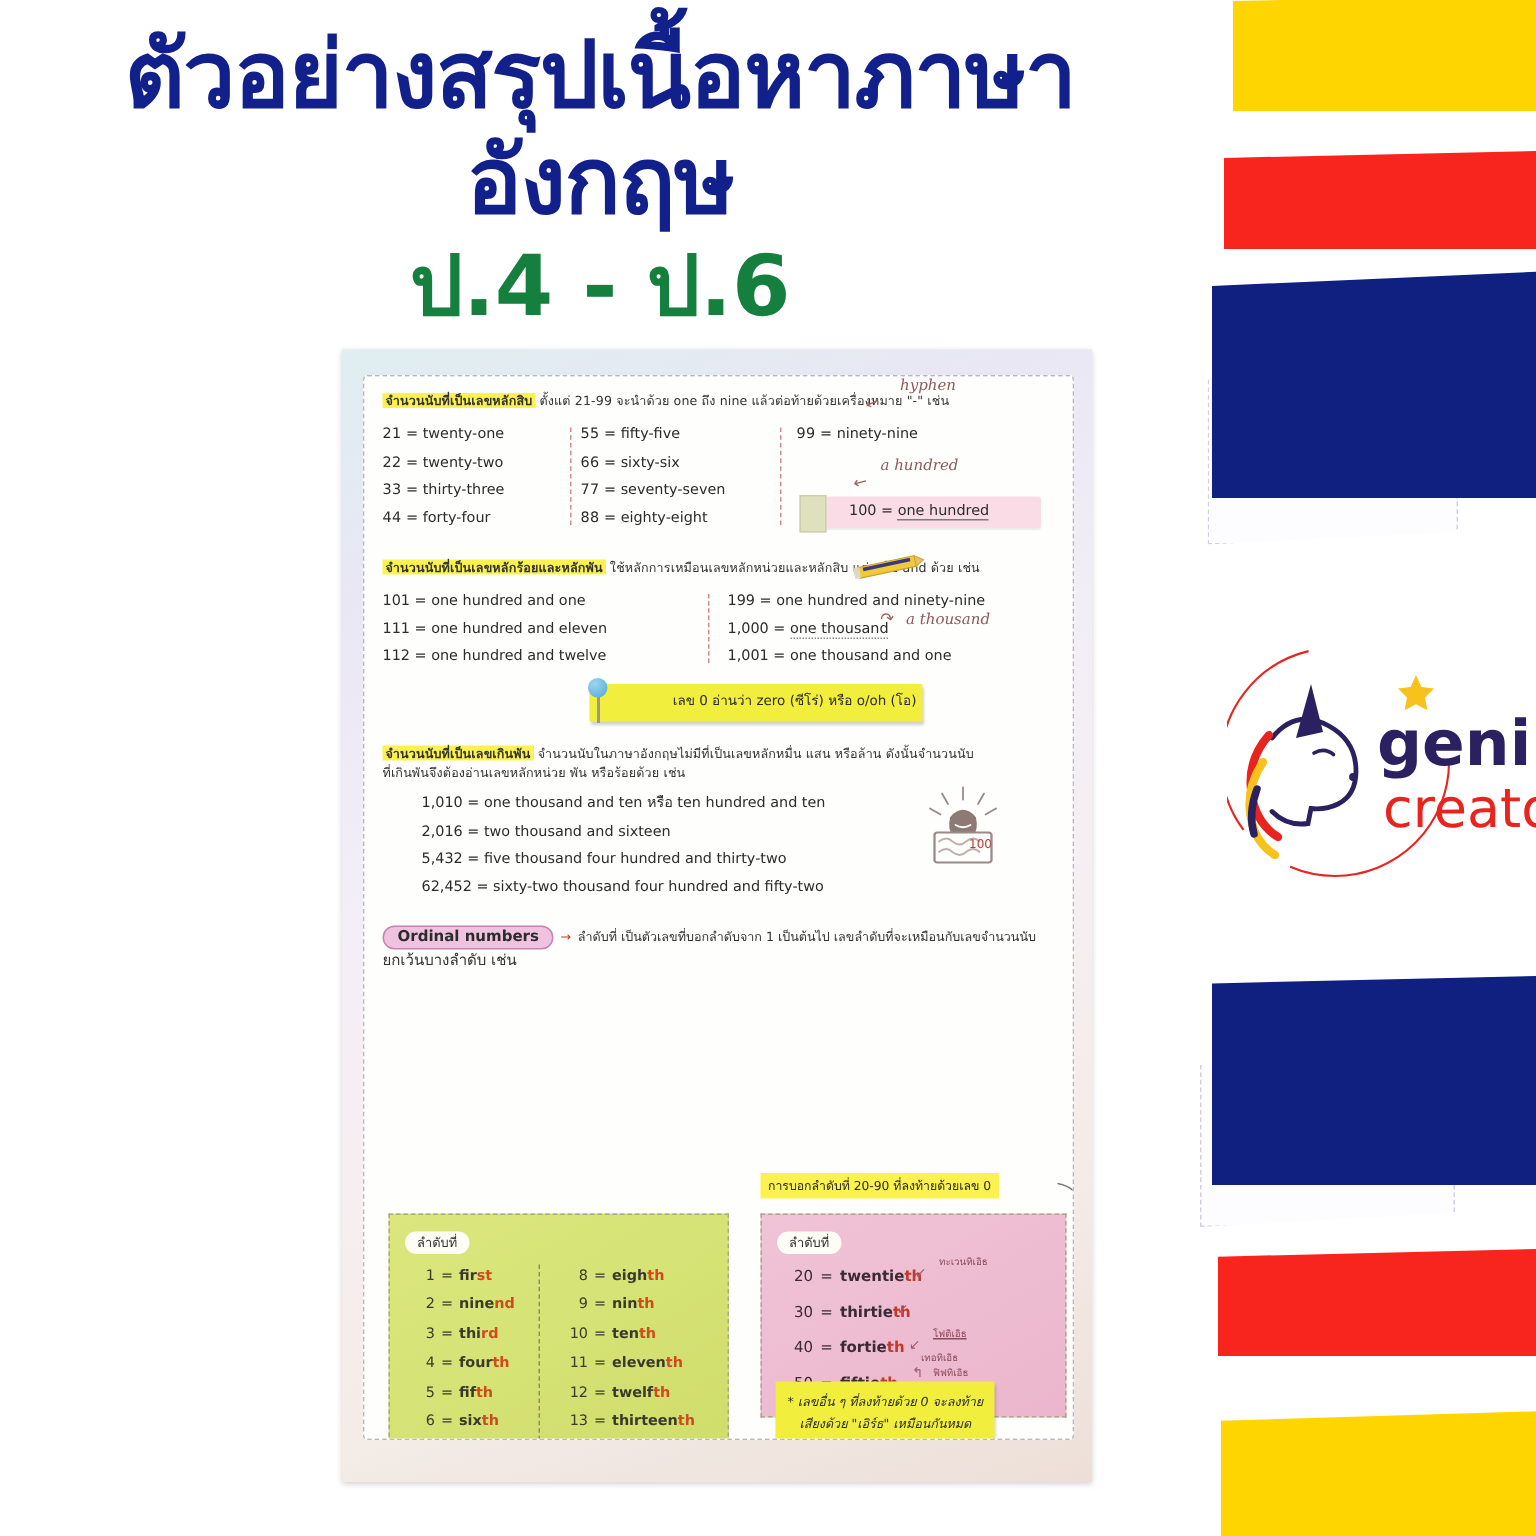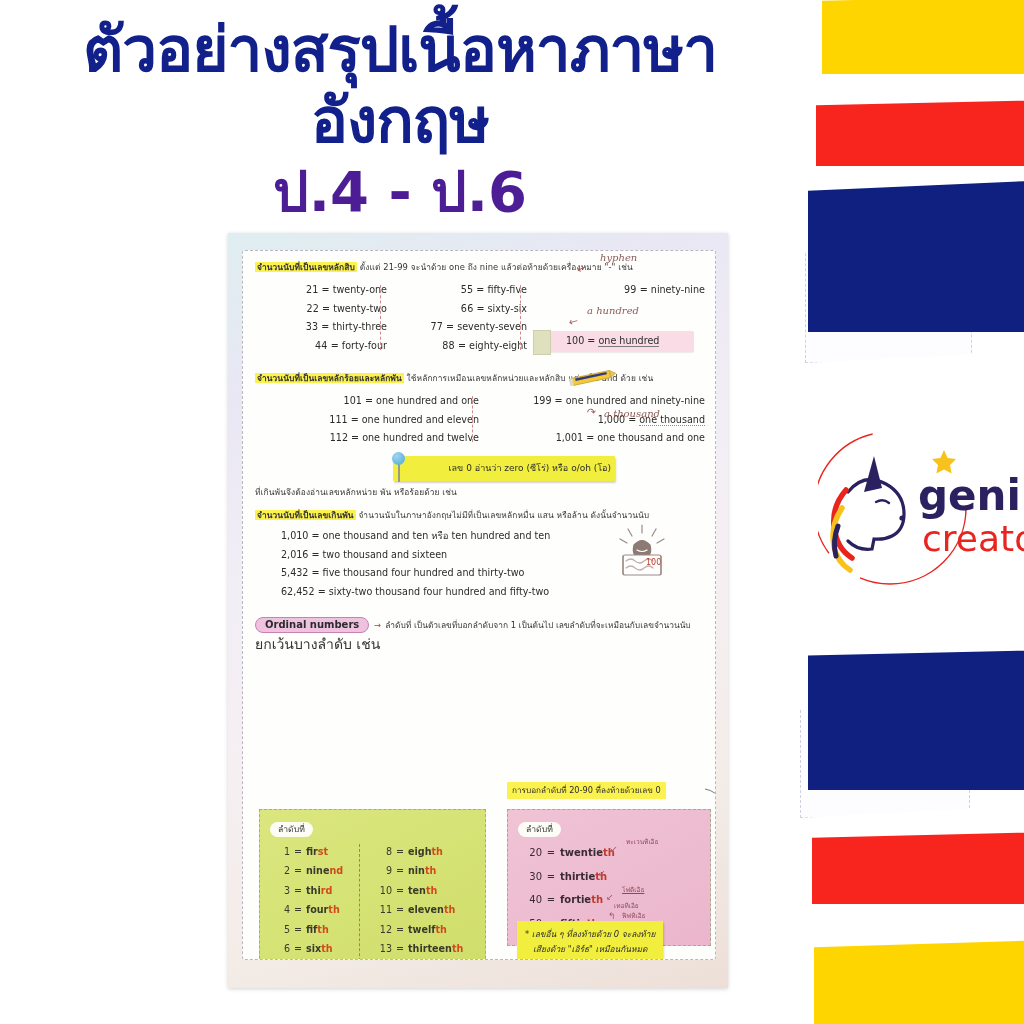--- a/index.html
+++ b/index.html
@@ -33,21 +33,21 @@
   .ghost-sheet{position:absolute;border:1px dashed #cfd0e0;background:#fdfdff;}
   .gs1{left:805px;top:243px;width:165px;height:118px;
        clip-path:polygon(0% 7%, 100% 0%, 100% 93%, 0% 100%);}
   .gs2{left:800px;top:700px;width:168px;height:116px;
        clip-path:polygon(0% 8%, 100% 0%, 100% 92%, 0% 100%);}
 
   
   .title-wrap{position:absolute;left:0;top:14px;width:800px;text-align:center;}
   .title-1{font-size:62px;line-height:1.15;color:#12208C;font-weight:bold;
       font-family:"DejaVu Sans","Liberation Sans",sans-serif;letter-spacing:-1px;}
-  .title-2{font-size:56px;line-height:1.1;color:#4c1d95;font-weight:bold;
+  .title-2{font-size:56px;line-height:1.1;color:#15803d;font-weight:bold;
       font-family:"DejaVu Sans","Liberation Sans",sans-serif;margin-top:4px;}
 
   
   .logo{position:absolute;left:818px;top:430px;width:206px;height:160px;}
   .logo svg{display:block;}
 
   
   .page{position:absolute;left:228px;top:233px;width:500px;height:755px;
      background:
        linear-gradient(160deg,#dfeef0 0%, #e9e7f4 18%, #f2eef6 38%, #f6eff2 58%, #f3ece7 78%, #eddfd8 100%);
@@ -57,21 +57,21 @@
   .sheet{position:absolute;left:12px;top:10px;right:10px;bottom:6px;}
 
   
   .th{font-family:"DejaVu Sans","Liberation Sans",sans-serif;color:#333;}
   .hl-y{background:#FBF14F;padding:0 2px;}
 
   .sec-head{font-size:8.4px;line-height:1.55;letter-spacing:.1px;}
   .sec-head .lead{font-weight:bold;}
 
   .row3{display:flex;margin-top:7px;}
-  .col{position:relative;text-align:right;}
+  .col{position:relative;}
   .col.c1{width:132px;}
   .col.c2{width:140px;}
   .col.c3{flex:1;}
   .col.c1:after,.col.c2:after{content:"";position:absolute;right:6px;top:4px;bottom:6px;
       border-left:1px dashed #d08a8a;}
   .item{font-size:9.6px;line-height:1.95;color:#2b2b2b;white-space:nowrap;
      font-family:"DejaVu Sans","Liberation Sans",sans-serif;}
   .item .num{letter-spacing:.2px;}
 
   
@@ -253,26 +253,26 @@
       </div>
 
       <div style="position:relative;height:34px;margin-top:4px;">
         <div class="sticky" style="left:138px;top:4px;width:214px;padding:5px 4px 6px;">
           <div class="stxt th">เลข 0 อ่านว่า zero (ซีโร่) หรือ o/oh (โอ)</div>
         </div>
         <div class="pin-stem" style="left:143px;top:10px;height:20px;"></div>
         <div class="pin" style="left:137px;top:0px;"></div>
       </div>
 
-      <div class="sec-head th">
-        <span>ที่เกินพันจึงต้องอ่านเลขหลักหน่วย พัน หรือร้อยด้วย เช่น</span>
-      </div>
       <div class="sec-head th" style="margin-top:10px;">
         <span class="hl-y lead">จำนวนนับที่เป็นเลขเกินพัน</span>
         <span>จำนวนนับในภาษาอังกฤษไม่มีที่เป็นเลขหลักหมื่น แสน หรือล้าน ดังนั้นจำนวนนับ</span>
+      </div>
+      <div class="sec-head th">
+        <span>ที่เกินพันจึงต้องอ่านเลขหลักหน่วย พัน หรือร้อยด้วย เช่น</span>
       </div>
 
       <div style="position:relative;padding-left:26px;margin-top:5px;">
         <div class="item"><span>1,010</span> = <span>one thousand and ten หรือ ten hundred and ten</span></div>
         <div class="item"><span>2,016</span> = <span>two thousand and sixteen</span></div>
         <div class="item"><span>5,432</span> = <span>five thousand four hundred and thirty-two</span></div>
         <div class="item"><span>62,452</span> = <span>sixty-two thousand four hundred and fifty-two</span></div>
 
         <svg class="doodle" style="left:358px;top:-4px;" width="58" height="62" viewBox="0 0 58 62">
           <g stroke="#9a8a86" stroke-width="1.2" fill="none" stroke-linecap="round">
@@ -291,21 +291,21 @@
                 <line x1="48" y1="33" x2="48" y2="51"></line>
           </g>
         </svg>
       </div>
 
       <div style="margin-top:12px;">
         <span class="pill">Ordinal numbers</span>
         <span class="th" style="font-size:8.4px;color:#c0392b;">→</span>
         <span class="th" style="font-size:8.4px;">ลำดับที่ เป็นตัวเลขที่บอกลำดับจาก 1 เป็นต้นไป เลขลำดับที่จะเหมือนกับเลขจำนวนนับ</span>
       </div>
-      <div class="th" style="font-size:14px;line-height:1.6;">ยกเว้นบางลำดับ เช่น</div>
+      <div class="th" style="font-size:10px;line-height:1.6;">ยกเว้นบางลำดับ เช่น</div>
 
       <div class="yellow-tag" style="left:252px;top:521px;">การบอกลำดับที่ 20-90 ที่ลงท้ายด้วยเลข 0</div>
       <svg style="position:absolute;left:449px;top:524px;" width="26" height="50" viewBox="0 0 26 50">
         <path d="M1 4 q22 4 20 38" fill="none" stroke="#7a7a7a" stroke-width="1"></path>
         <polygon points="21,46 17,38 25,38" fill="#7a7a7a"></polygon>
       </svg>
 
       <div class="tbl green" style="left:4px;top:548px;width:205px;">
         <div class="tbl-cap th">ลำดับที่</div>
         <div class="tbl-body">

